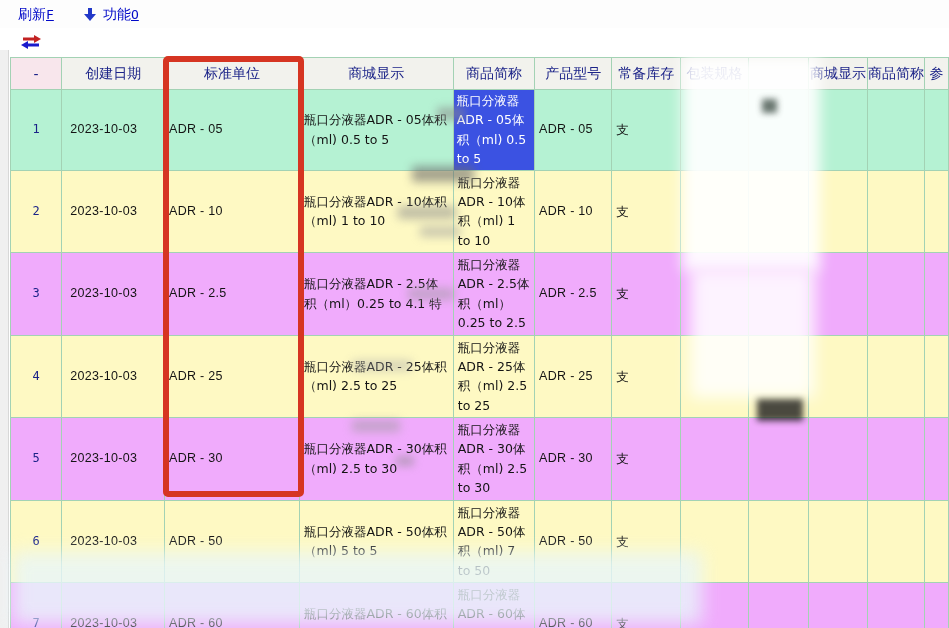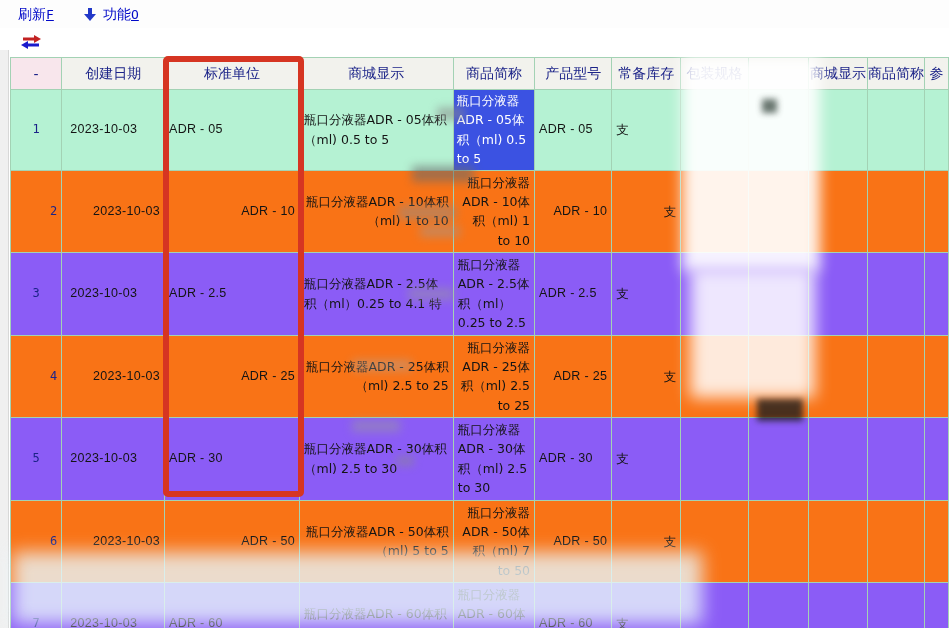--- a/index.html
+++ b/index.html
@@ -35,22 +35,22 @@
                   font-size:14px; text-align:center; cursor:pointer; }
   table.grid th.col-num { background:#f8e6ec; }
   td { font-size:12.5px; color:#141414; padding:2px 4px; line-height:1.55; cursor:default; }
   td.col-num { text-align:center; color:#1b2388; background:#f0f0f0;
                font-family:"DejaVu Sans Mono", monospace; font-size:12px; }
   td.col-date, td.col-code, td.col-model { font-family:Liberation Sans, sans-serif;
                font-size:12.5px; letter-spacing:0.3px; }
   td.col-date { padding-left:8px; }
   tr.row-sel td { background:#b5f2d3; }
   tr.row-sel td.col-num { background:#b5f2d3; }
-  tr.row-even td { background:#f97316;text-align:right; }
-  tr.row-odd td { background:#8b5cf6;margin-top:42px; }
+  tr.row-even td { background:#fef9c3; }
+  tr.row-odd td { background:#f0abfc;margin-top:42px; }
   td.selected-cell { background:#3b52e2 !important; color:#ffffff; padding:1px 3px; }
 
   
   .red-box { position:absolute; left:163px; top:56px; width:141px; height:441px;
              border:6px solid #d63522; border-radius:5px; pointer-events:none; z-index:6; }
 
   
   .smudge { position:absolute; pointer-events:none; z-index:4; }
   .sm-white1 { left:682px; top:56px;  width:138px; height:215px; background:rgba(255,255,255,.92); filter:blur(7px); }
   .sm-white2 { left:690px; top:268px; width:125px; height:130px; background:rgba(255,255,255,.85); filter:blur(8px); }

